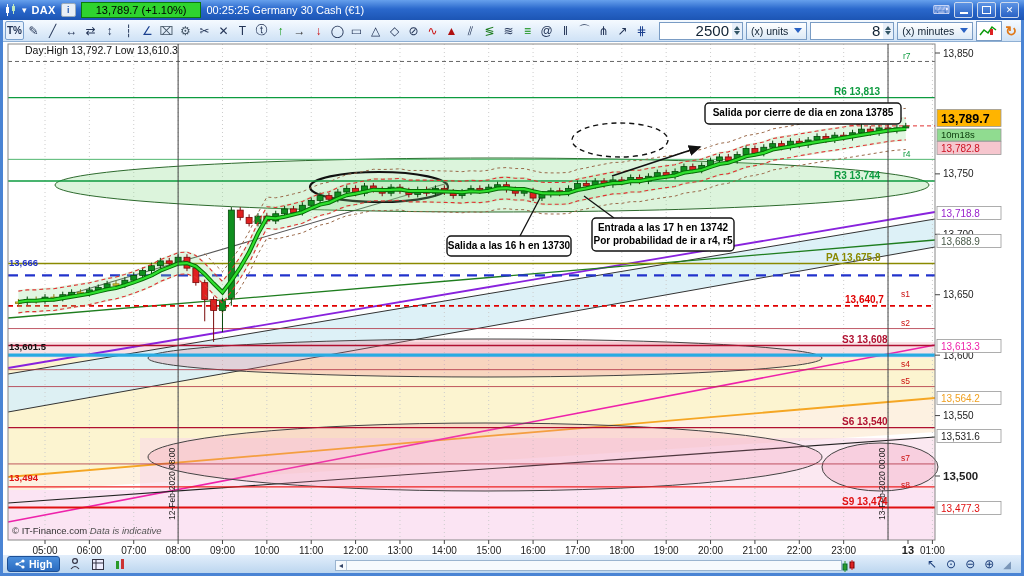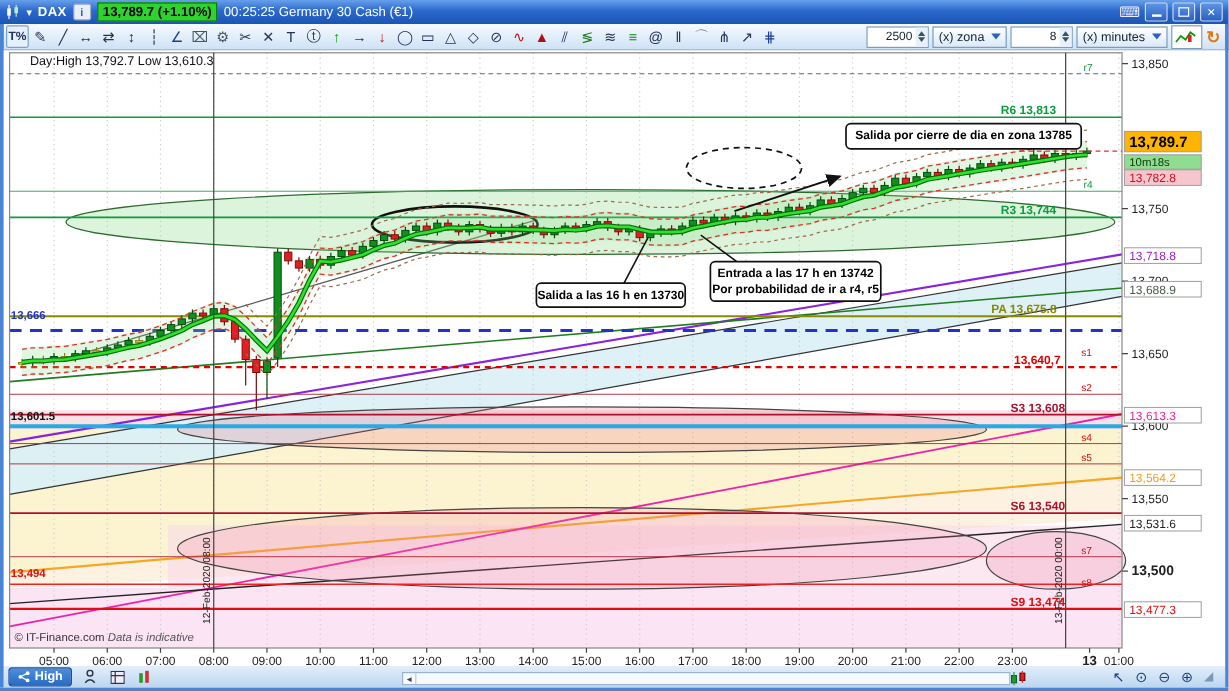--- a/index.html
+++ b/index.html
@@ -5,39 +5,39 @@
   html,body{margin:0;padding:0;background:#fff;font-family:"Liberation Sans",sans-serif;}
   #stage{position:relative;width:1024px;height:576px;overflow:hidden;background:#fff;}
   
   .titlebar{position:absolute;left:0;top:0;width:1024px;height:20px;box-sizing:border-box;
     background:linear-gradient(#66a0ec,#2a68cc 45%,#1c55b4);display:flex;align-items:center;
     gap:5px;padding:0 5px;color:#fff;font-size:11px;}
   .titlebar .caret{font-size:9px;margin-left:-2px;}
   .t-instr{font-weight:bold;letter-spacing:.3px;text-align:center;}
   .info-ic{width:13px;height:12px;background:#e8eef6;border:1px solid #9ab;border-radius:2px;
     color:#2a5db0;font-size:9px;font-weight:bold;display:flex;align-items:center;justify-content:center;}
-  .price-badge{background:#2fd32f;color:#000;font-weight:bold;font-size:11px;padding:0 4px;
+  .price-badge{background:#2fd32f;color:#000;font-weight:normal;font-size:11px;padding:0 14px;
     border:1px solid #0a7a0a;line-height:14px;}
   .t-rest{font-size:11px;}
   .win-ctl{margin-left:auto;display:flex;align-items:center;gap:4px;}
   .wbtn{width:17px;height:14px;border:1px solid #cdd9ec;border-radius:2px;display:flex;align-items:center;
     justify-content:center;font-size:9px;color:#fff;background:linear-gradient(#5d94e4,#2a62c4);}
   .kbd-ic{font-size:12px;color:#eef;}
   .minus-shape{width:8px;height:2px;background:#fff;margin-top:6px;}
   .rest-shape{width:7px;height:6px;border:1px solid #fff;}
   
   .toolbar{position:absolute;left:0;top:20px;width:1024px;height:22px;box-sizing:border-box;
     background:linear-gradient(#f5faff,#cfe2f6);border-bottom:1px solid #8fb0d4;border-left:3px solid #4a84d4;
     border-right:3px solid #4a84d4;display:flex;align-items:center;padding:0 2px;gap:0px;}
   .tbtn{min-width:19px;height:19px;display:flex;align-items:center;justify-content:center;
     font-size:12px;color:#1c3e7a;border:1px solid transparent;border-radius:2px;box-sizing:border-box;}
   .tbtn.sel{border-color:#7aa0cc;background:#e6f0fb;font-size:10px;font-weight:bold;}
   .tb-right{margin-left:auto;display:flex;align-items:center;gap:3px;padding-right:2px;}
   .numbox{display:flex;align-items:center;border:1px solid #7a9cc4;background:#fff;height:16px;}
-  .numbox .val{font-size:10px;padding:0 3px;min-width:34px;text-align:right;color:#123;}
+  .numbox .val{font-size:15px;padding:0 3px;min-width:34px;text-align:right;color:#123;margin-left:32px;}
   .spin{display:flex;flex-direction:column;justify-content:center;gap:1px;padding:0 2px;background:#e8f0fa;height:100%;}
   .spin i{width:0;height:0;border-left:3px solid transparent;border-right:3px solid transparent;}
   .spin .up{border-bottom:4px solid #356;}
   .spin .dn{border-top:4px solid #356;}
   .dd{display:flex;align-items:center;gap:6px;border:1px solid #7a9cc4;height:16px;
     background:linear-gradient(#ffffff,#dce9f6);font-size:10.5px;color:#123;padding:0 4px;}
   .dd .car{width:0;height:0;border-left:4px solid transparent;border-right:4px solid transparent;border-top:5px solid #2a62c4;}
   .stylebtn{display:flex;align-items:center;border:1px solid #7a9cc4;background:#fff;height:18px;padding:0 2px;gap:2px;}
   .refresh{font-size:14px;color:#e07818;font-weight:bold;}
   
@@ -125,21 +125,21 @@
       </span>
     <div class="tb-right">
       <div class="numbox">
         <span class="val">2500</span>
         <span class="spin">
             <i class="up"></i>
             <i class="dn"></i>
           </span>
       </div>
       <div class="dd">
-        <span>(x) zona</span>
+        <span>(x) units</span>
         <span class="car"></span>
       </div>
       <div class="numbox">
         <span class="val">8</span>
         <span class="spin">
             <i class="up"></i>
             <i class="dn"></i>
           </span>
       </div>
       <div class="dd">

